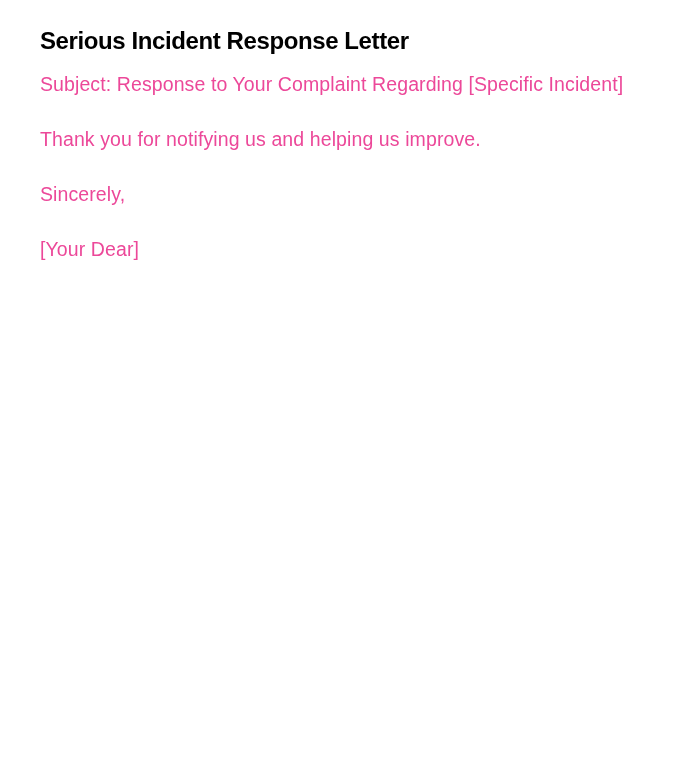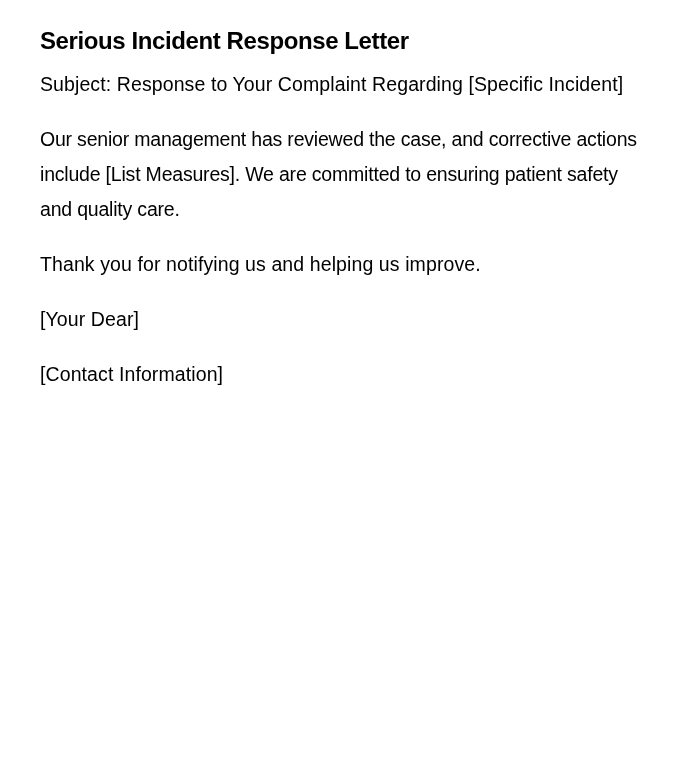--- a/index.html
+++ b/index.html
@@ -26,38 +26,37 @@
       font-weight: bold;
       letter-spacing: -0.4px;
       line-height: 34px;
       color: #000000;
     }
     .para {
       margin: 0;
       font-size: 19.5px;
       line-height: 35px;
       letter-spacing: 0.1px;
-      color: #000000;
+      color: #ec4899;
     }
     .subject { margin-top: 9px; width: 600px; }
     .gap { margin-top: 20px; }
     .narrow { letter-spacing: -0.2px; }
   </style>
 </head>
 <body>
 
 <div class="page">
   <h1 class="title">Serious Incident Response Letter</h1>
 
   <p class="para subject">Subject: Response to Your Complaint Regarding [Specific Incident]</p>
 
 
 
-  <p class="para gap narrow" style="width:605px">Our senior management has reviewed the case, and corrective actions include [List Measures]. We are committed to ensuring patient safety and quality care.</p>
 
   <p class="para gap">Thank you for notifying us and helping us improve.</p>
 
+  <p class="para gap">Sincerely,</p>
 
   <p class="para gap">[Your Dear]</p>
 
 
-  <p class="para gap">[Contact Information]</p>
 </div>
 
 </body></html>

